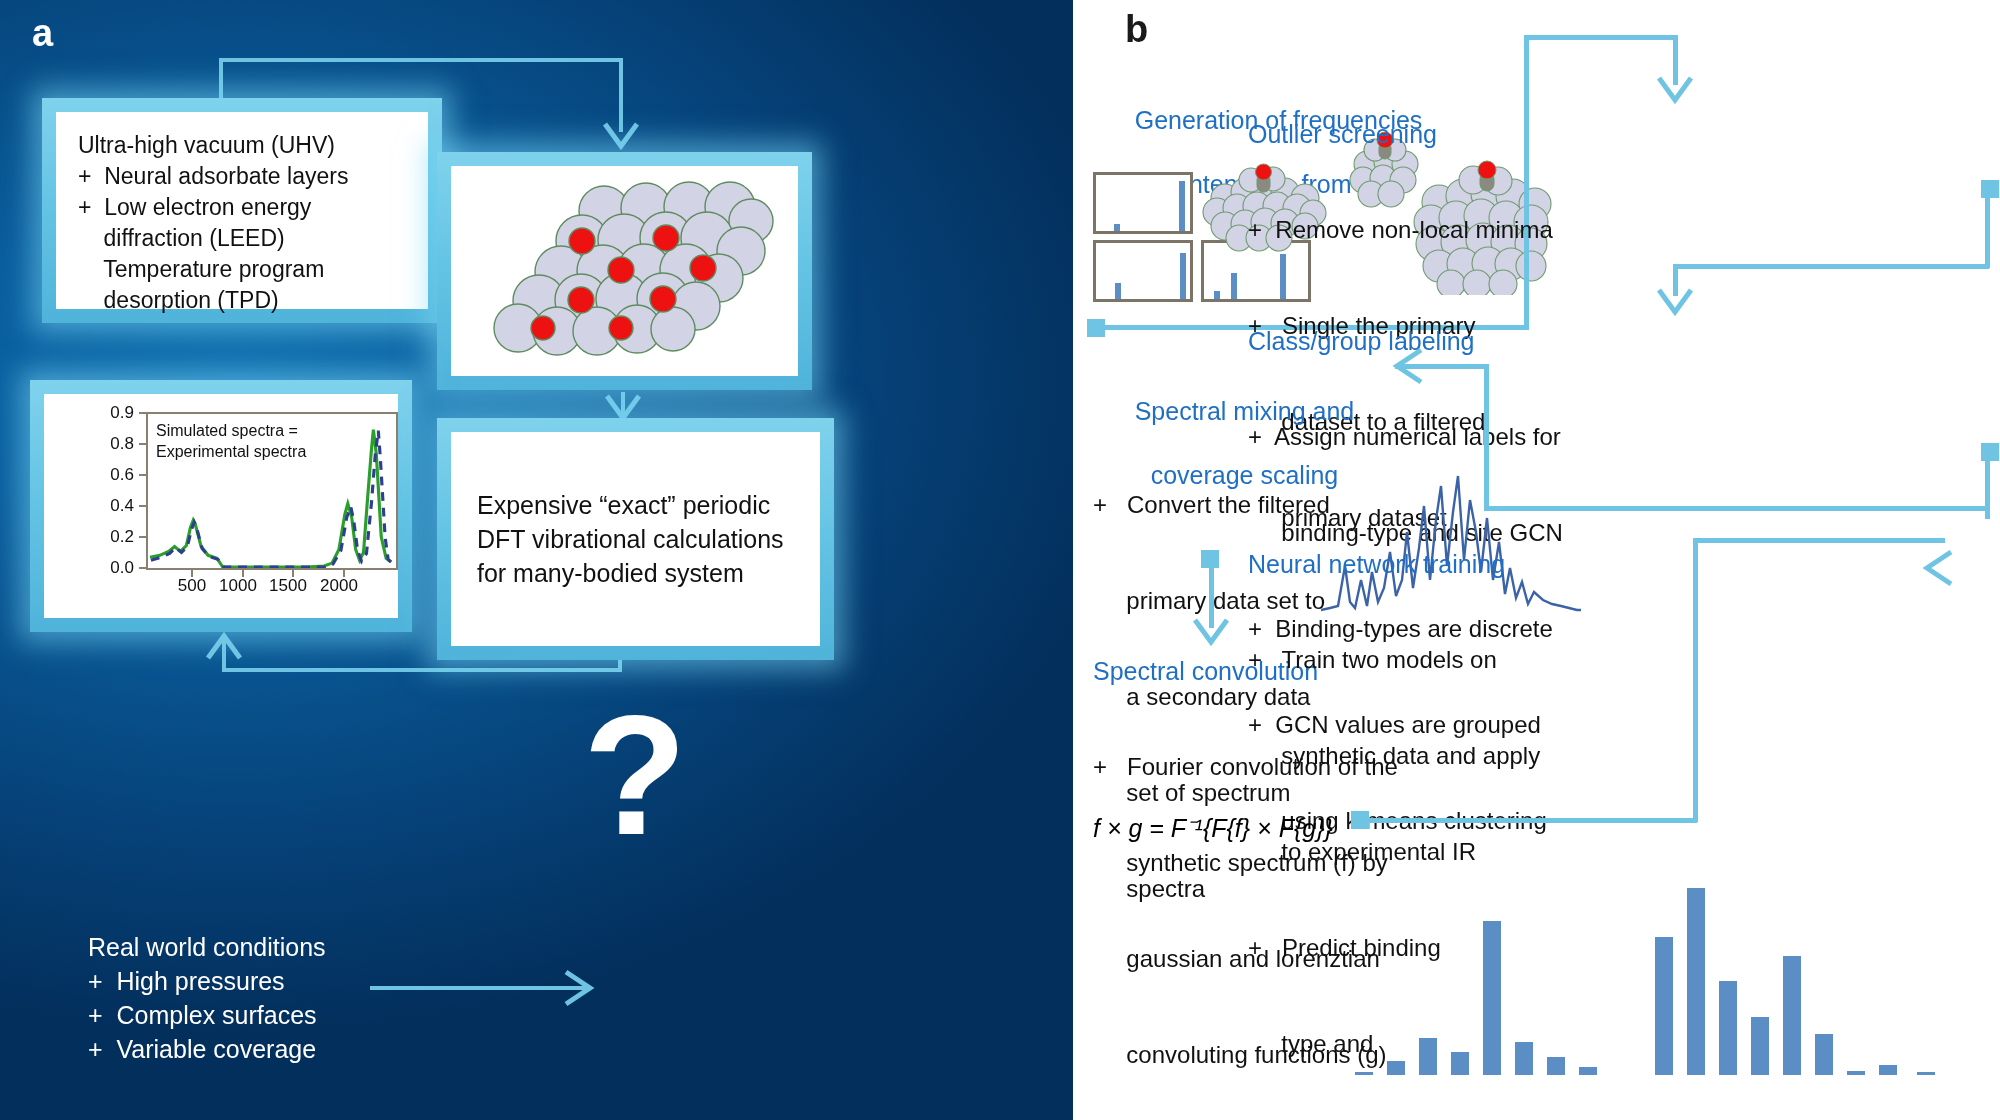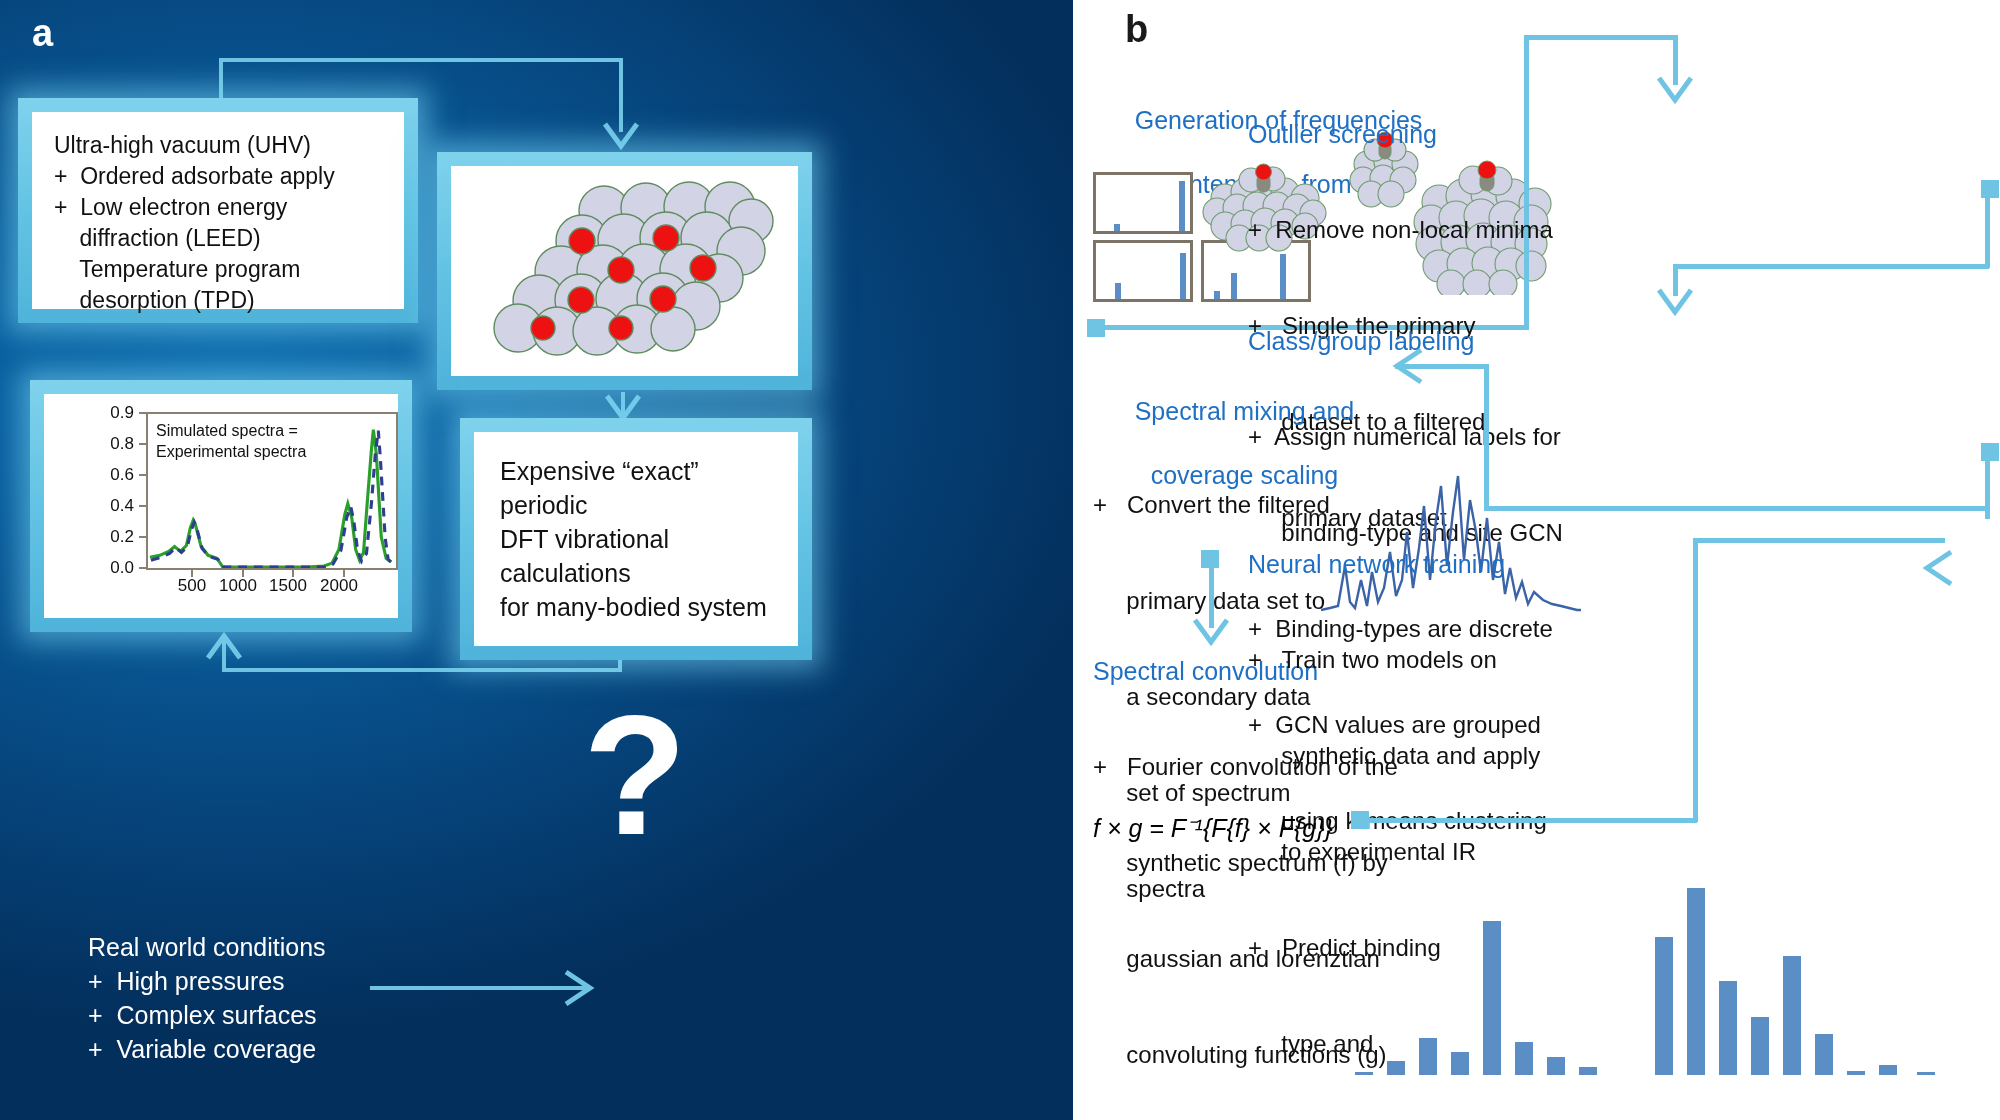--- a/index.html
+++ b/index.html
@@ -27,26 +27,26 @@
     background:linear-gradient(180deg,#7fd2ec 0%,#63c3e4 50%,#4fb3da 100%);
     box-shadow:0 0 26px 10px rgba(120,215,245,.55);
     padding:14px;
     box-sizing:border-box;
   }
   .glow-card > .inner{
     width:100%;height:100%;background:#ffffff;box-sizing:border-box;
     position:relative;
   }
 
-  #card-uhv{left:18px;top:98px;width:400px;height:225px;}
+  #card-uhv{left:42px;top:98px;width:400px;height:225px;}
   #card-uhv .inner{padding:18px 20px 8px 22px;}
   #card-surface{left:437px;top:152px;width:375px;height:238px;}
   #card-spectra{left:30px;top:380px;width:382px;height:252px;}
   #card-spectra .inner{padding:6px;}
-  #card-expensive{left:460px;top:418px;width:352px;height:242px;}
+  #card-expensive{left:437px;top:418px;width:397px;height:242px;}
   #card-expensive .inner{display:flex;align-items:center;padding:0 26px;}
 
   .body-text{
     font-size:23px;line-height:31px;color:#111;white-space:pre;
   }
   #expensive-text{font-size:25px;line-height:34px;color:#111;}
 
   
   #real-world{position:absolute;left:88px;top:930px;color:#ffffff;}
   #real-world .rw-title{font-size:25px;line-height:34px;}
@@ -129,21 +129,21 @@
     <div class="a-line h" style="left:222px;top:668px;width:400px;"></div>
     <div class="a-line v" style="left:618px;top:660px;height:10px;"></div>
     <div class="a-line v" style="left:222px;top:640px;height:30px;"></div>
     <svg class="arrow" style="left:206px;top:630px;" width="36" height="34">
       <polyline points="2,28 18,6 34,28" fill="none" stroke="#6ec4e2" stroke-width="5"></polyline>
     </svg>
 
     <div class="glow-card" id="card-uhv">
       <div class="inner">
         <div class="body-text">Ultra-high vacuum (UHV)</div>
-        <div class="body-text">+  Ordered adsorbate apply</div>
+        <div class="body-text">+  Neural adsorbate layers</div>
         <div class="body-text">+  Low electron energy</div>
         <div class="body-text">    diffraction (LEED)</div>
         <div class="body-text">    Temperature program</div>
         <div class="body-text">    desorption (TPD)</div>
       </div>
     </div>
 
     <div class="glow-card" id="card-surface">
       <div class="inner">
         <svg width="100%" height="100%" viewBox="0 0 347 210">

